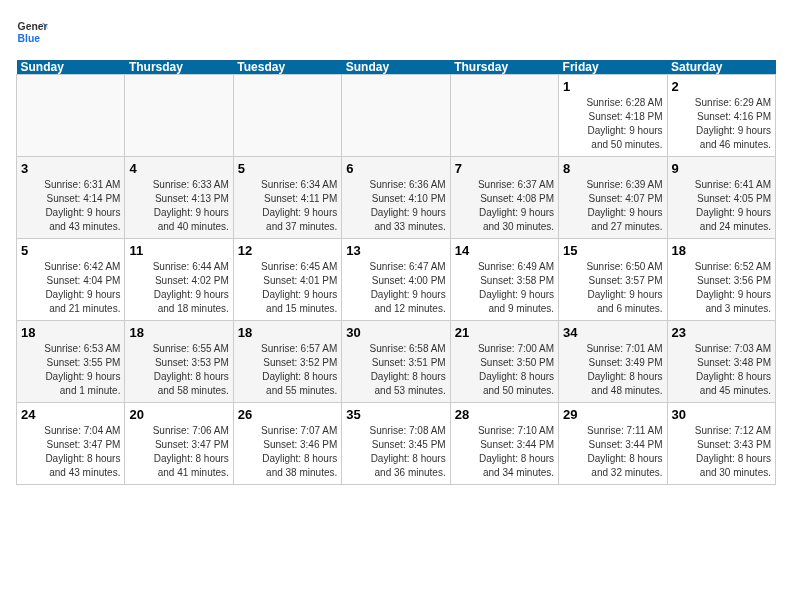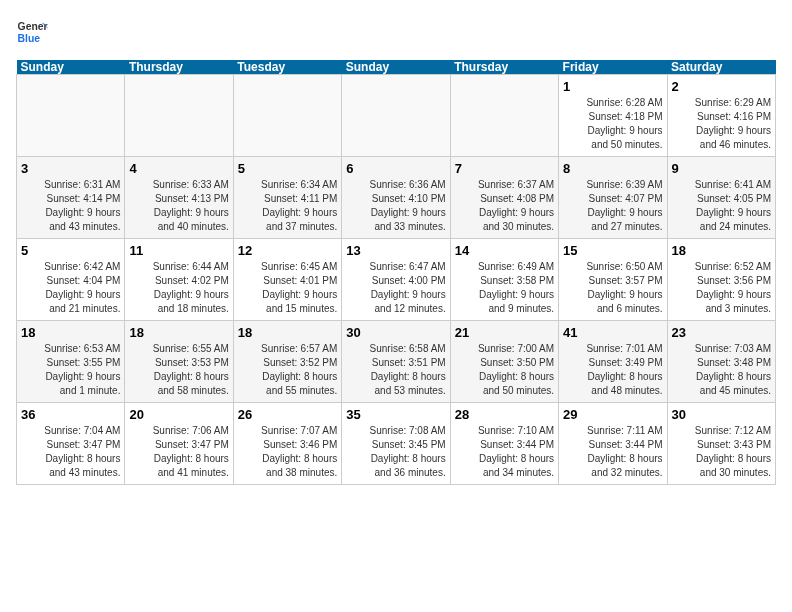--- a/index.html
+++ b/index.html
@@ -198,31 +198,31 @@
         </td>
         <td>
           <div class="day-num">30</div>
           <div class="day-info">Sunrise: 6:58 AM<br>Sunset: 3:51 PM<br>Daylight: 8 hours<br>and 53 minutes.</div>
         </td>
         <td>
           <div class="day-num">21</div>
           <div class="day-info">Sunrise: 7:00 AM<br>Sunset: 3:50 PM<br>Daylight: 8 hours<br>and 50 minutes.</div>
         </td>
         <td>
-          <div class="day-num">41</div>
+          <div class="day-num">34</div>
           <div class="day-info">Sunrise: 7:01 AM<br>Sunset: 3:49 PM<br>Daylight: 8 hours<br>and 48 minutes.</div>
         </td>
         <td>
           <div class="day-num">23</div>
           <div class="day-info">Sunrise: 7:03 AM<br>Sunset: 3:48 PM<br>Daylight: 8 hours<br>and 45 minutes.</div>
         </td>
       </tr>
       <tr>
         <td>
-          <div class="day-num">36</div>
+          <div class="day-num">24</div>
           <div class="day-info">Sunrise: 7:04 AM<br>Sunset: 3:47 PM<br>Daylight: 8 hours<br>and 43 minutes.</div>
         </td>
         <td>
           <div class="day-num">20</div>
           <div class="day-info">Sunrise: 7:06 AM<br>Sunset: 3:47 PM<br>Daylight: 8 hours<br>and 41 minutes.</div>
         </td>
         <td>
           <div class="day-num">26</div>
           <div class="day-info">Sunrise: 7:07 AM<br>Sunset: 3:46 PM<br>Daylight: 8 hours<br>and 38 minutes.</div>
         </td>

